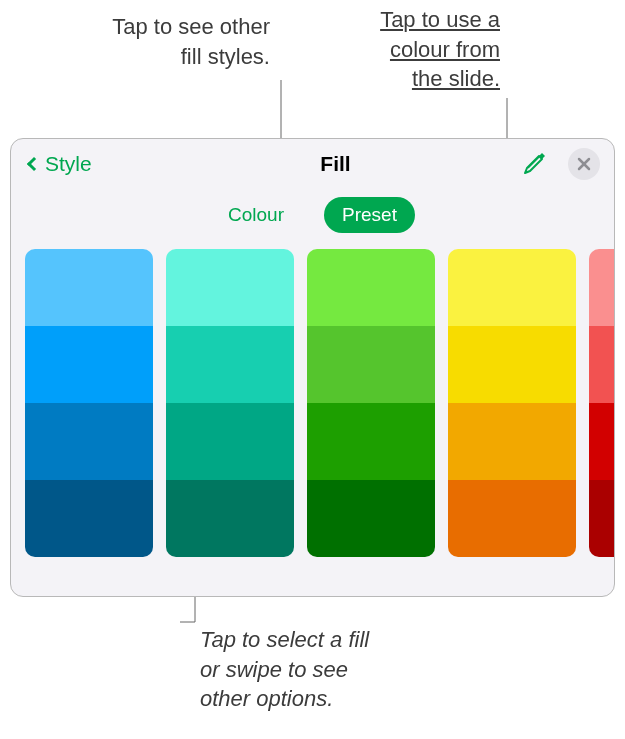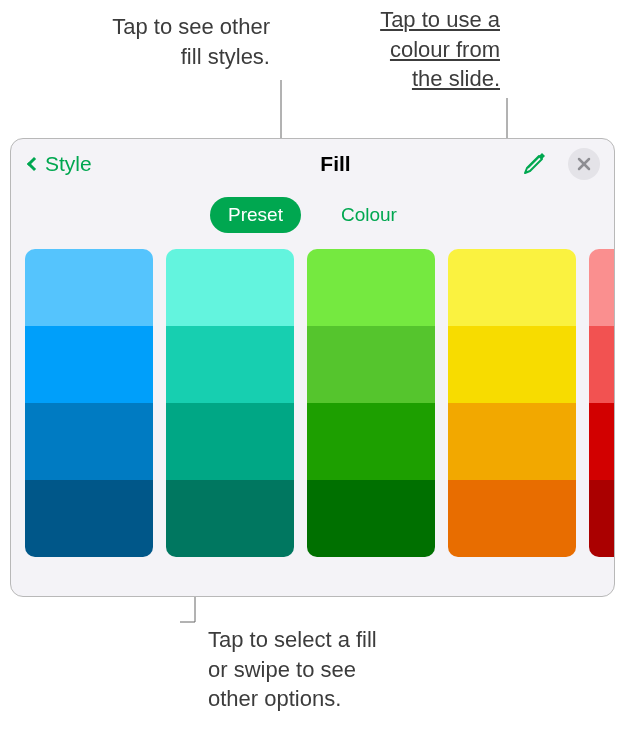--- a/index.html
+++ b/index.html
@@ -139,21 +139,21 @@
   <span style="white-space:pre-line;">Tap to see other
 fill styles.</span>
 </div>
 
 <div class="callout" style="left:330px; top:5px; width:170px;text-decoration:underline;">
   <span style="white-space:pre-line;">Tap to use a
 colour from
 the slide.</span>
 </div>
 
-<div class="callout left" style="left:208px; top:625px; width:280px;">
+<div class="callout left" style="left:200px; top:625px; width:280px;font-style:italic;">
   <span style="white-space:pre-line;">Tap to select a fill
 or swipe to see
 other options.</span>
 </div>
 
 <svg class="conn" style="left:0; top:0; width:625px; height:739px;">
 
   <line x1="281" y1="80" x2="281" y2="195" stroke="#666" stroke-width="1"></line>
   <line x1="90" y1="195" x2="475" y2="195" stroke="#666" stroke-width="1"></line>
   <line x1="90" y1="195" x2="90" y2="215" stroke="#666" stroke-width="1"></line>
@@ -184,22 +184,22 @@
       <div class="close-btn">
         <svg width="14" height="14" viewBox="0 0 14 14">
           <line x1="2" y1="2" x2="12" y2="12" stroke="#8e8e93" stroke-width="2.5" stroke-linecap="round"></line>
           <line x1="12" y1="2" x2="2" y2="12" stroke="#8e8e93" stroke-width="2.5" stroke-linecap="round"></line>
         </svg>
       </div>
     </div>
   </div>
 
   <div class="tabs">
+    <div class="tab">Colour</div>
     <div class="tab active">Preset</div>
-    <div class="tab">Colour</div>
   </div>
 
   <div class="swatch-area" id="swatch-area">
 
   <div class="swatch-col">
         <div class="swatch" style="background: rgb(85, 196, 253);"></div>
         <div class="swatch" style="background: rgb(0, 159, 250);"></div>
         <div class="swatch" style="background: rgb(0, 123, 194);"></div>
         <div class="swatch" style="background: rgb(0, 87, 137);"></div>
       </div>

